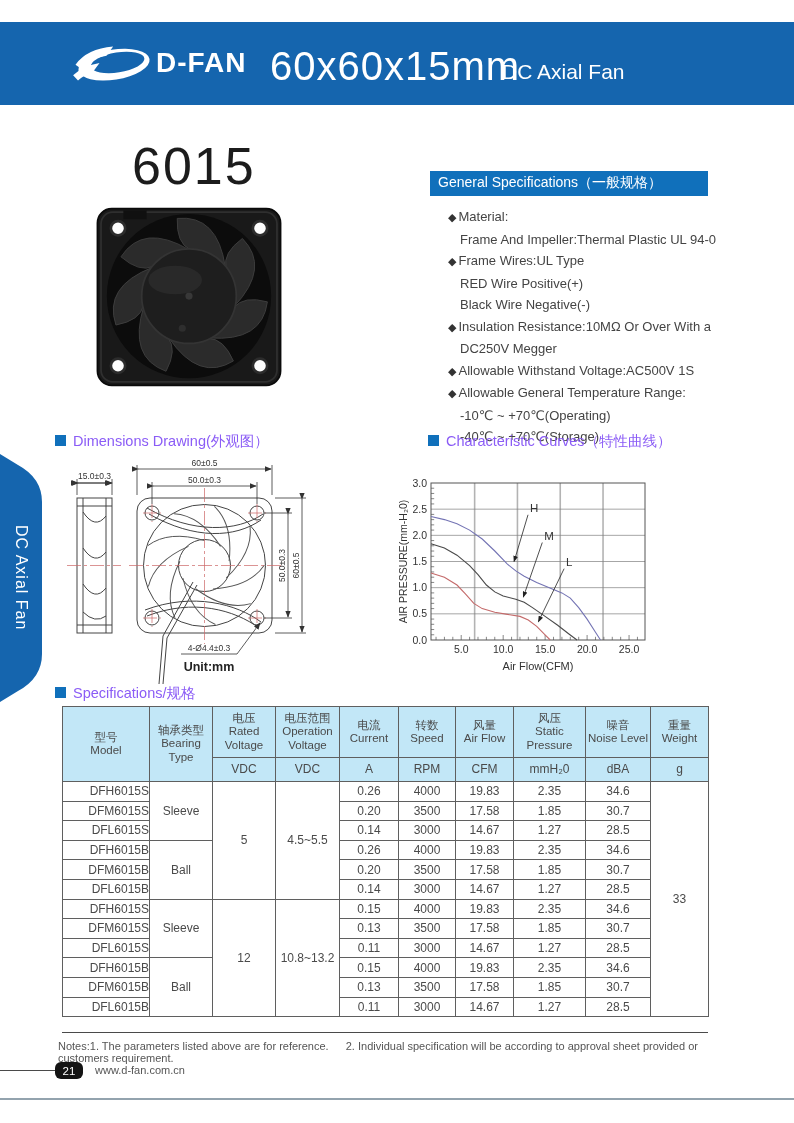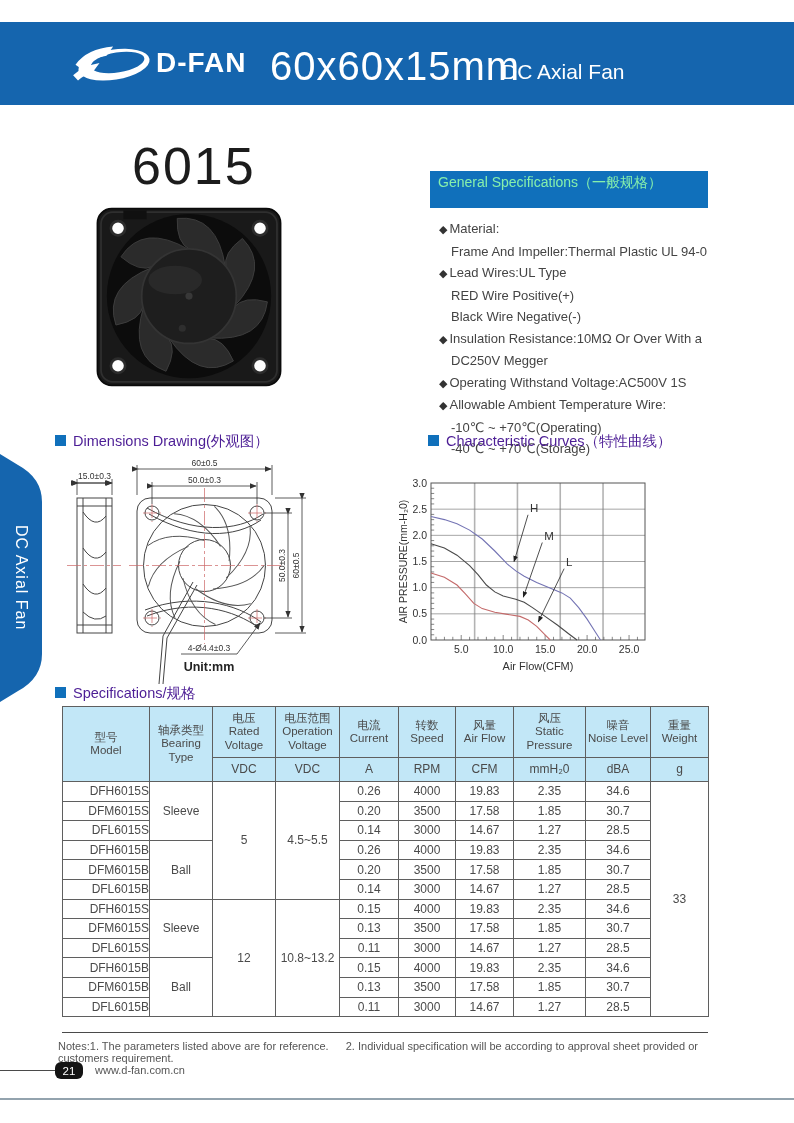--- a/index.html
+++ b/index.html
@@ -13,27 +13,27 @@
   .hdr-type{position:absolute;left:502px;top:38px;color:#fff;font-size:21px;}
   
   .sidetab{position:absolute;left:0;top:454px;width:42px;height:248px;}
   .sidetab .lbl{position:absolute;left:8px;top:0;width:26px;height:248px;display:flex;align-items:center;justify-content:center;
     writing-mode:vertical-rl;color:#fff;font-size:16px;letter-spacing:1px;}
   
   .model-title{position:absolute;left:132px;top:136px;font-size:52px;color:#1c1c1c;font-weight:500;letter-spacing:2px;}
   .fan-photo{position:absolute;left:93px;top:197px;}
   
   .gen{position:absolute;left:430px;top:171px;width:300px;}
-  .gen-bar{background:#1070bb;color:#86efac;font-size:14px;padding:3px 8px 16px 8px;width:262px;}
-  .gen-list{list-style:none;margin:10px 0 0 9px;padding:0;font-size:13px;color:#444;}
+  .gen-bar{background:#1070bb;color:#ffffff;font-size:14px;padding:3px 8px 4px 8px;width:262px;}
+  .gen-list{list-style:none;margin:10px 0 0 18px;padding:0;font-size:13px;color:#444;}
   .gen-list li{line-height:21.5px;white-space:nowrap;}
   .gen-list li.cont{padding-left:12px;}
   .diamond{font-size:11px;margin-right:2px;color:#333;}
   
-  .sechead{position:absolute;font-size:14.5px;color:#4c1d95;font-weight:500;}
+  .sechead{position:absolute;font-size:14.5px;color:#8b5cf6;font-weight:500;}
   .sq{display:inline-block;width:11px;height:11px;background:#1070bb;margin-right:7px;}
   
   .dimsvg{position:absolute;left:53px;top:452px;}
   .chartbox{position:absolute;left:398px;top:460px;}
   
   .specwrap{position:absolute;left:62px;top:706px;width:646px;}
   table.spec{border-collapse:collapse;table-layout:fixed;width:646px;font-size:12px;color:#4a4a4a;}
   table.spec th,table.spec td{border:1px solid #5f5f5f;text-align:center;padding:0;overflow:hidden;}
   table.spec thead th{background:#c2e7f7;font-weight:400;font-size:11.5px;line-height:13.5px;}
   table.spec .hrow1 th{height:50px;}
@@ -106,27 +106,27 @@
         <circle cx="187" cy="182" r="8"></circle>
     </g>
     <rect x="34" y="8" width="26" height="10" fill="#101010"></rect>
   </svg>
 
   <div class="gen">
     <div class="gen-bar">General Specifications（一般规格）</div>
     <ul class="gen-list" id="gen-list">
         <li class="blt"><span class="diamond">◆</span><span>Material:</span></li>
         <li class="cont"><span>Frame And Impeller:Thermal Plastic UL 94-0</span></li>
-        <li class="blt"><span class="diamond">◆</span><span>Lead Wires:UL Type</span></li>
+        <li class="blt"><span class="diamond">◆</span><span>Frame Wires:UL Type</span></li>
         <li class="cont"><span>RED Wire Positive(+)</span></li>
         <li class="cont"><span>Black Wire Negative(-)</span></li>
         <li class="blt"><span class="diamond">◆</span><span>Insulation Resistance:10MΩ Or Over With a</span></li>
         <li class="cont"><span>DC250V Megger</span></li>
-        <li class="blt"><span class="diamond">◆</span><span>Operating Withstand Voltage:AC500V 1S</span></li>
-        <li class="blt"><span class="diamond">◆</span><span>Allowable Ambient Temperature Wire:</span></li>
+        <li class="blt"><span class="diamond">◆</span><span>Allowable Withstand Voltage:AC500V 1S</span></li>
+        <li class="blt"><span class="diamond">◆</span><span>Allowable General Temperature Range:</span></li>
         <li class="cont"><span>-10℃ ~ +70℃(Operating)</span></li>
         <li class="cont"><span>-40℃ ~ +70℃(Storage)</span></li>
       </ul>
   </div>
 
   <div class="sechead" style="left:55px;top:432px;position:absolute;">
     <span class="sq"></span><span>Dimensions Drawing(外观图）</span>
   </div>
   <div class="sechead" style="left:428px;top:432px;position:absolute;">
     <span class="sq"></span><span>Characteristic Curves（特性曲线）</span>

